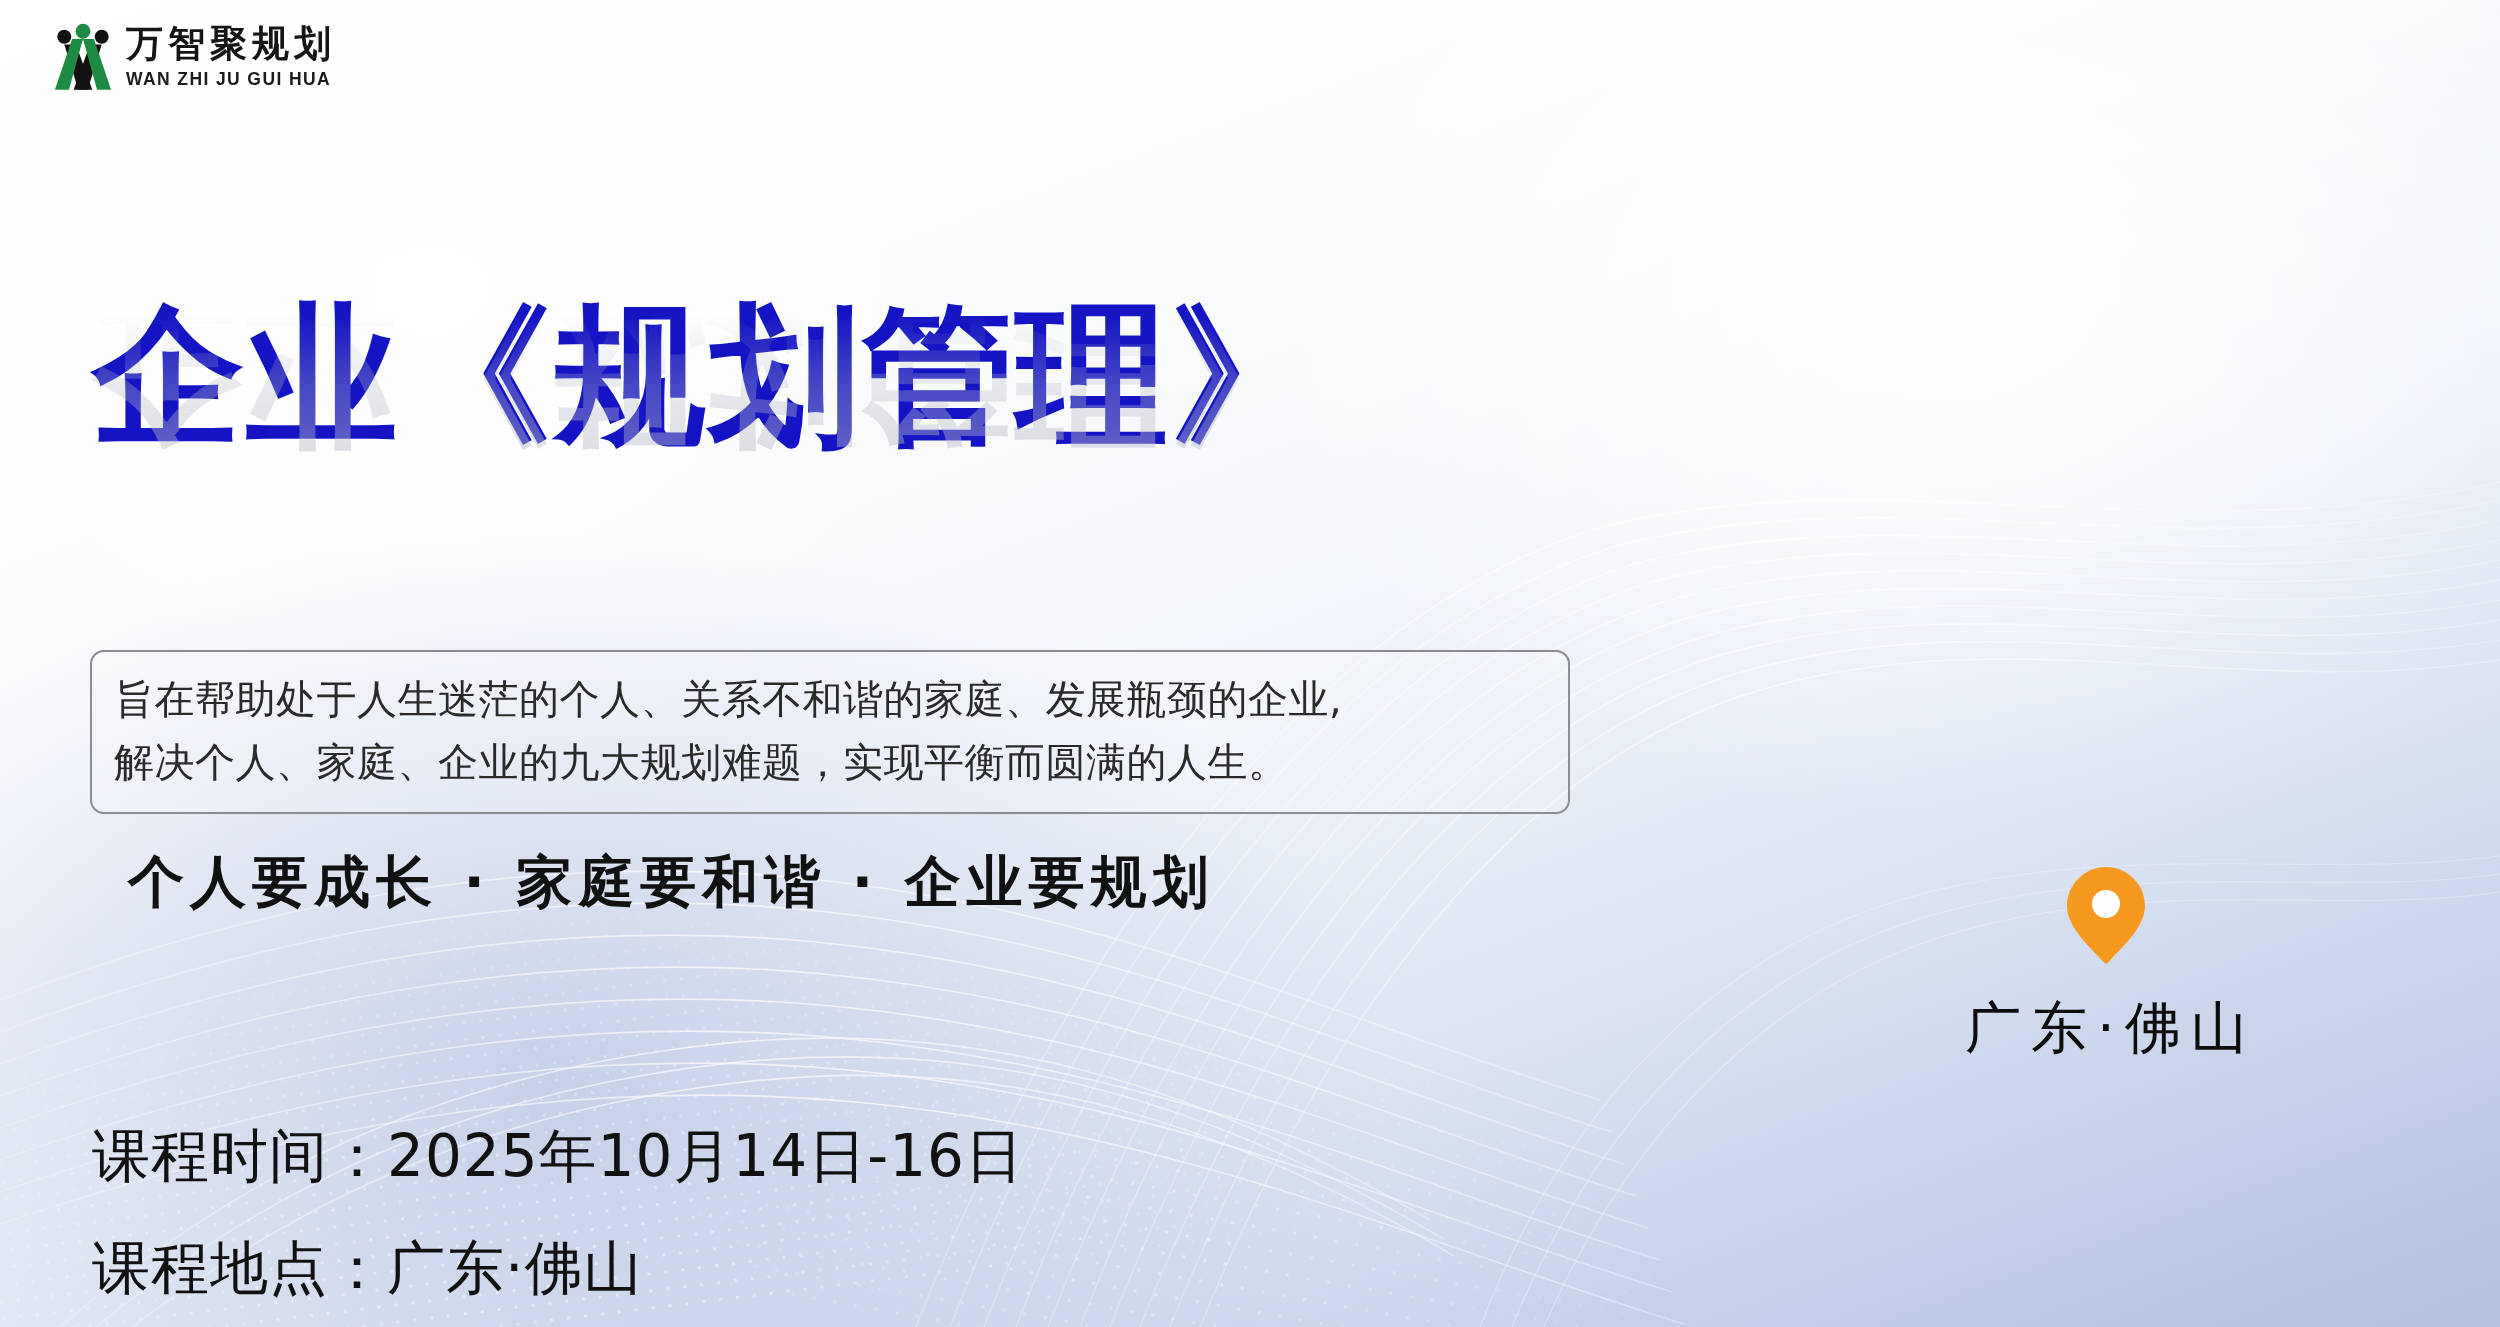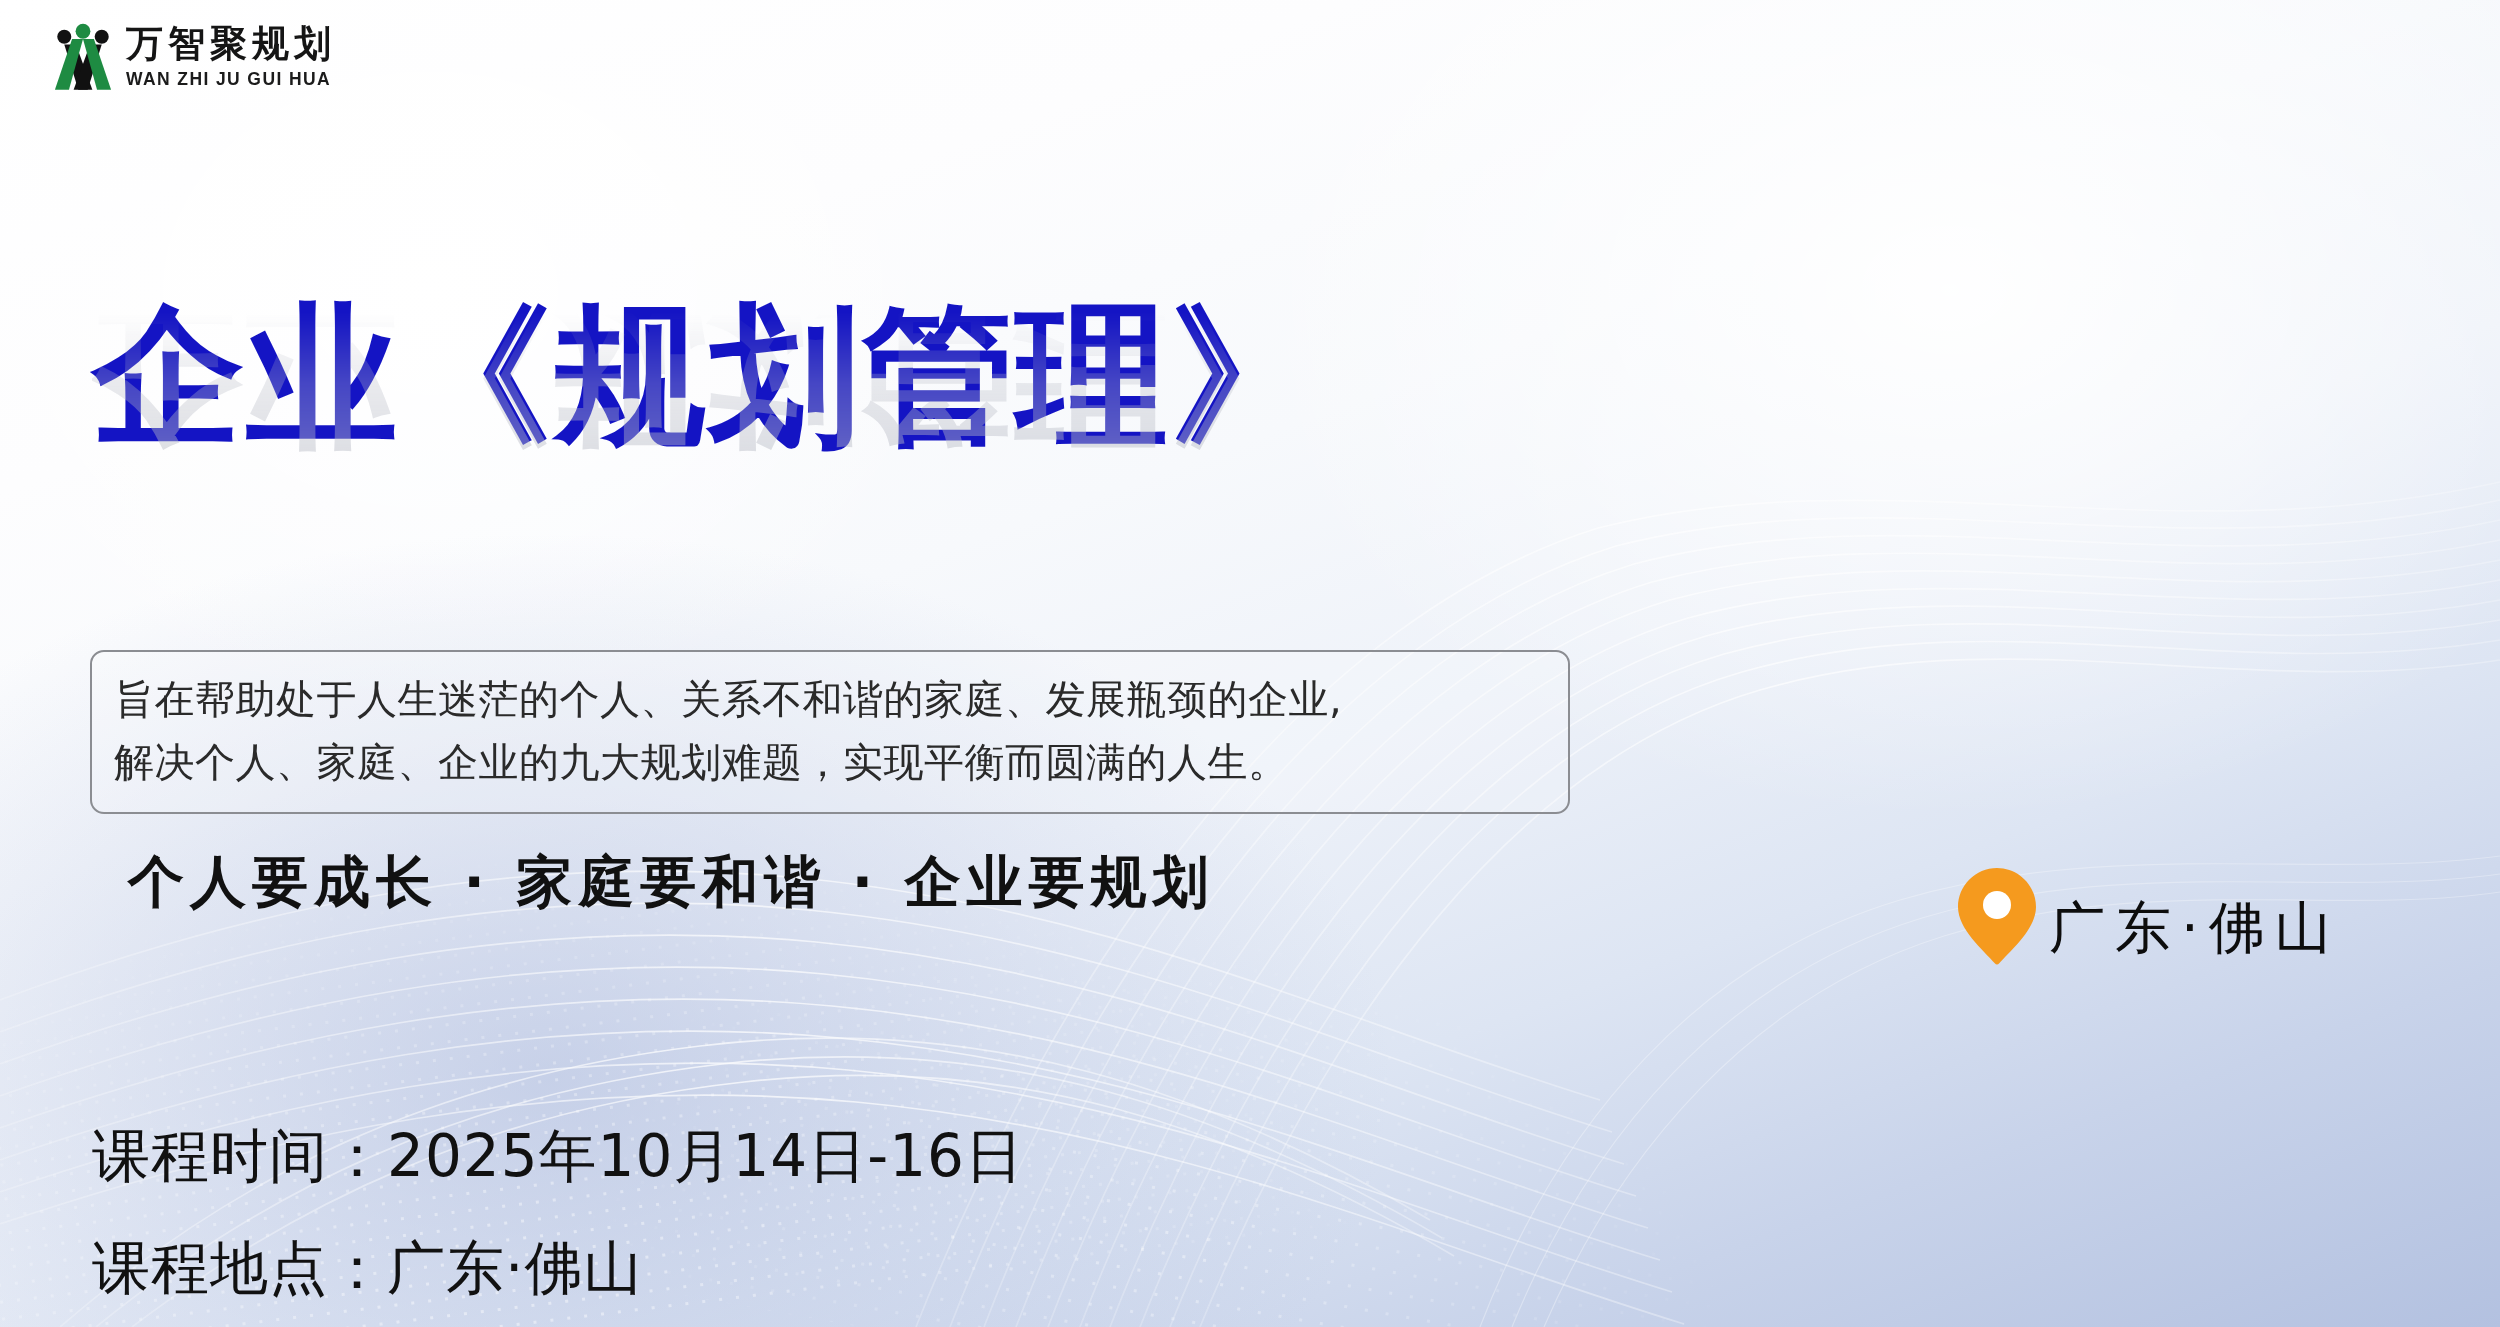--- a/index.html
+++ b/index.html
@@ -113,21 +113,21 @@
   .tagline{
     position:absolute;left:128px;top:845px;
     font-family:"DejaVu Sans","Liberation Sans",sans-serif;
     font-size:56px;font-weight:700;color:#111;
     letter-spacing:6px;white-space:nowrap;margin:0;
   }
 
   
   .pin-block{
     position:absolute;left:1955px;top:865px;
-    display:flex;flex-direction:row;align-items:center;
+    display:flex;flex-direction:column;align-items:center;
   }
   .pin-icon{width:84px;height:100px;}
   .pin-label{
     margin-top:26px;
     font-family:"DejaVu Sans","Liberation Sans",sans-serif;
     font-size:56px;color:#0d0d0d;letter-spacing:10px;
     white-space:nowrap;text-indent:10px;
   }
 
   

